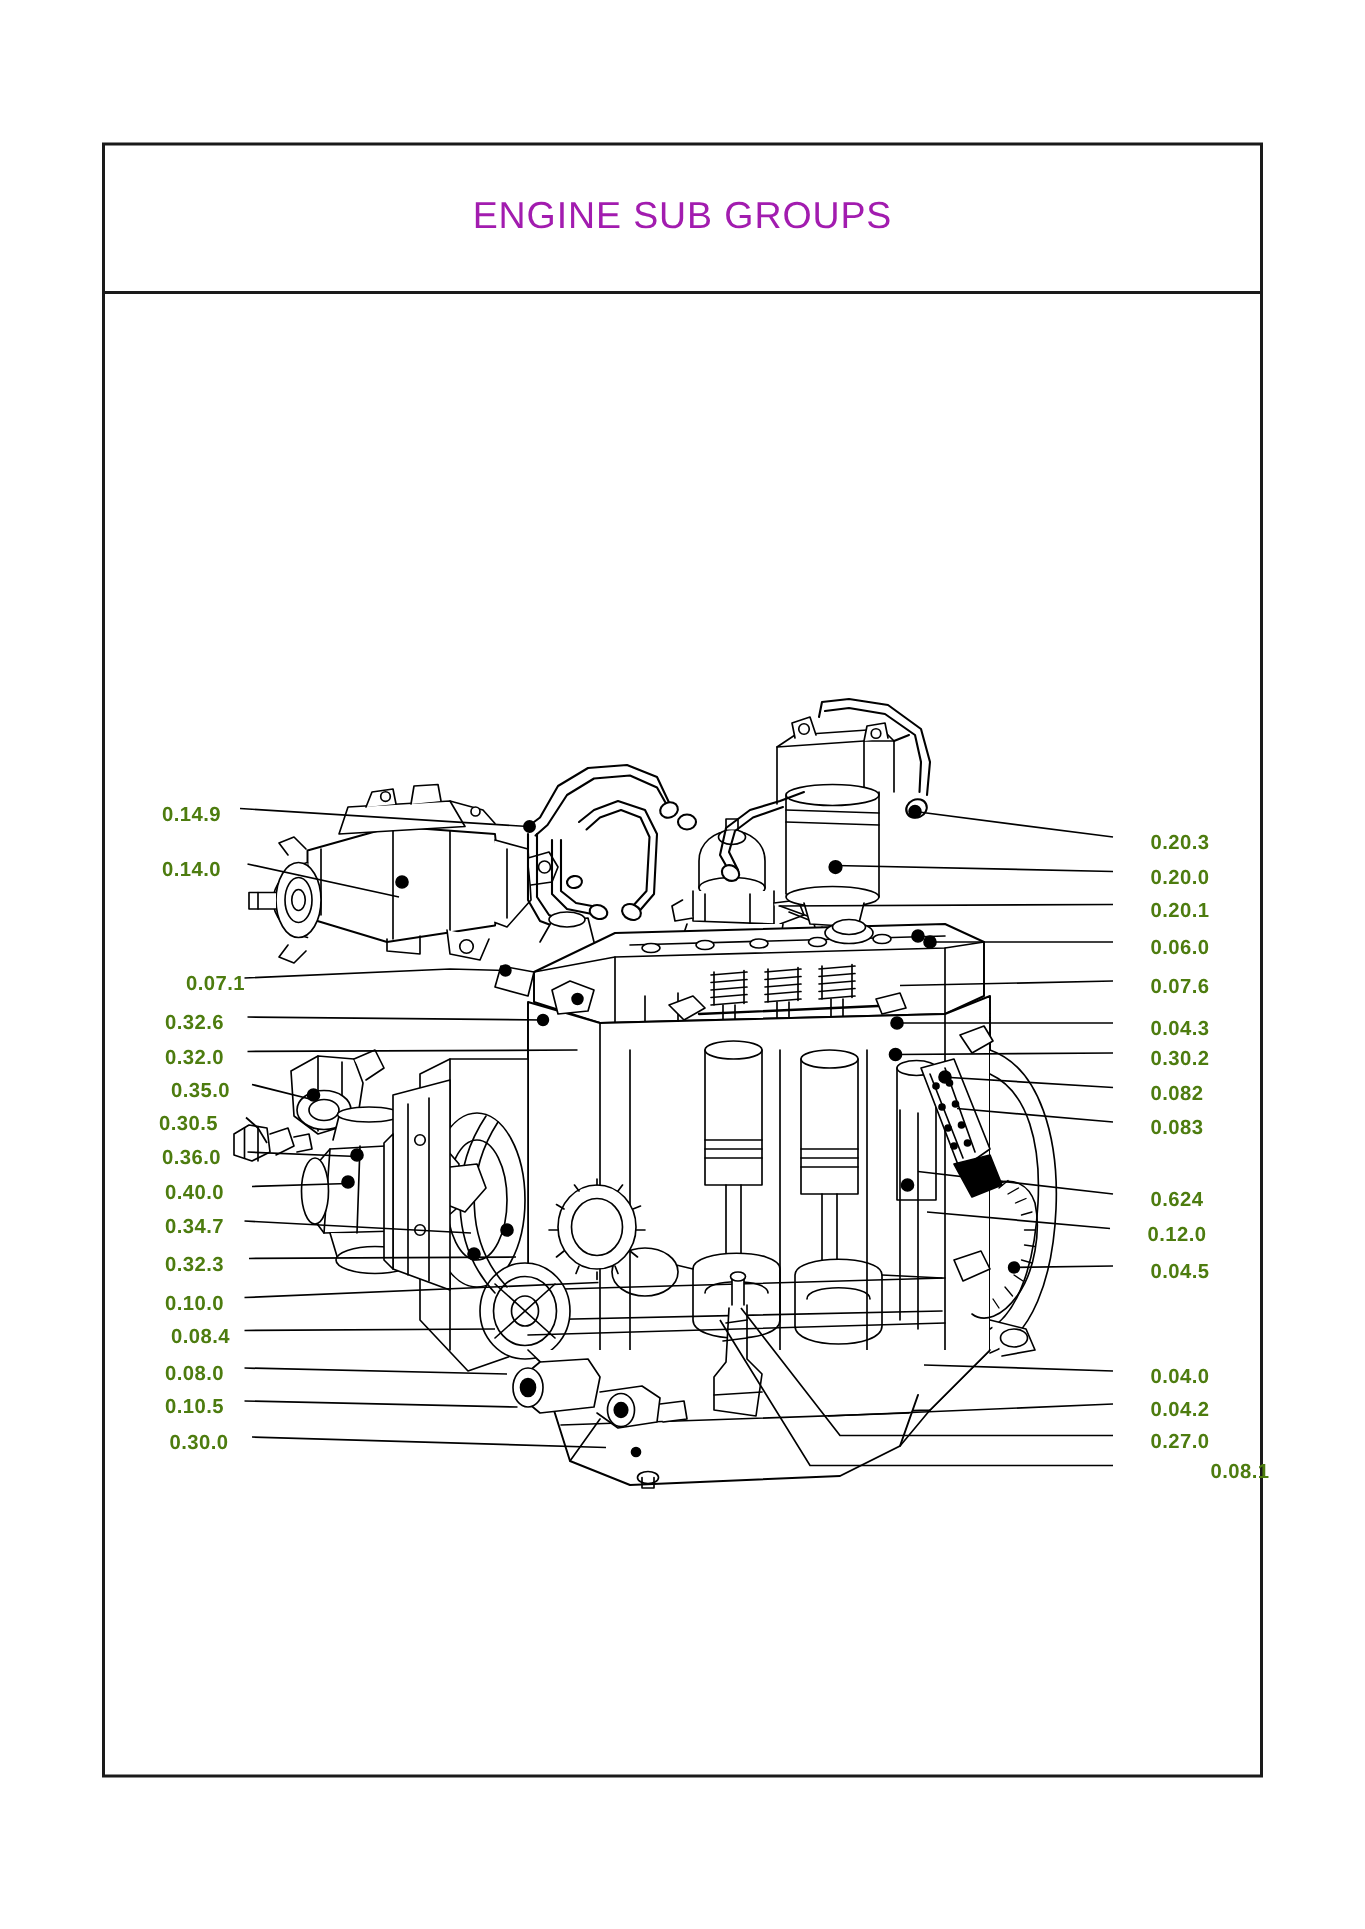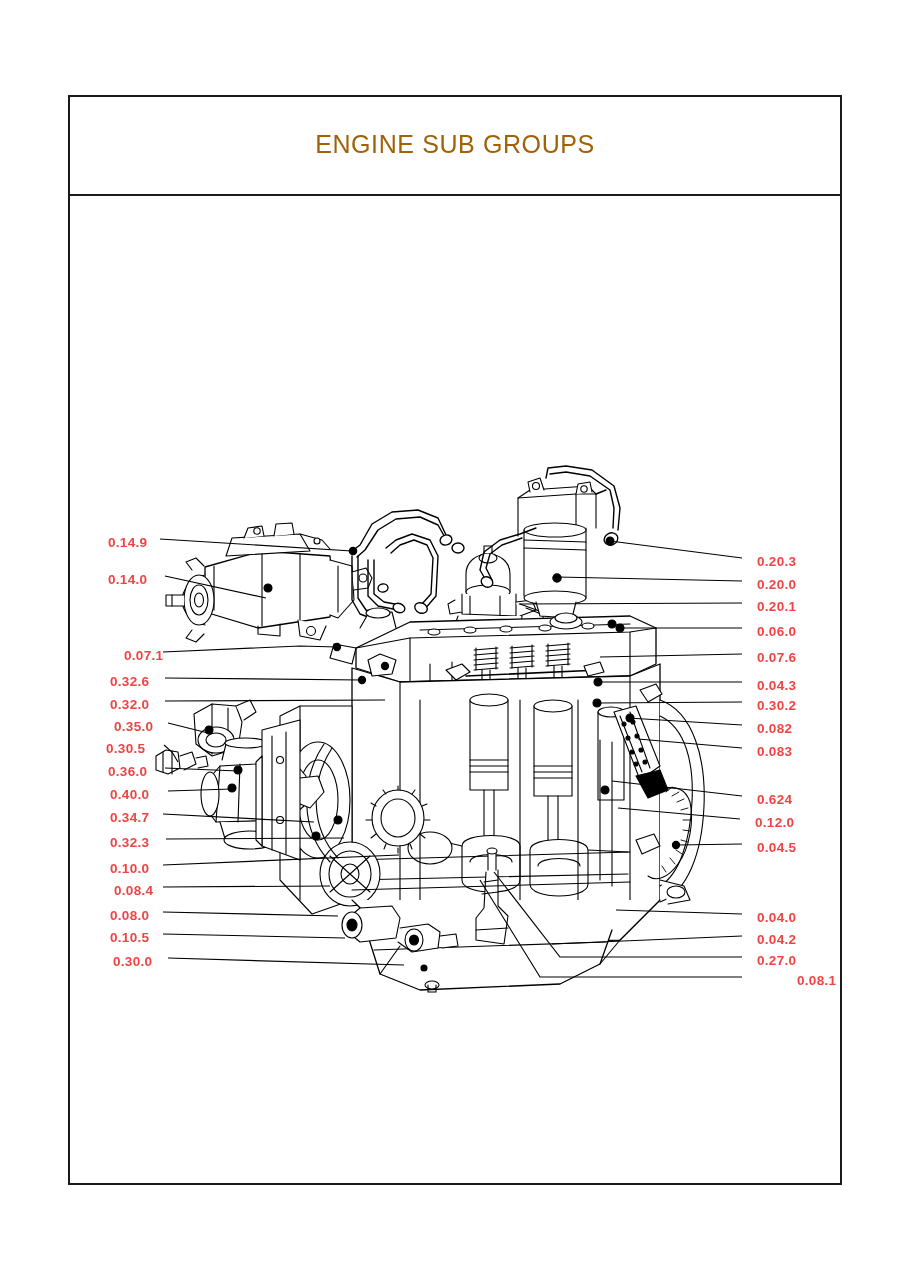--- a/index.html
+++ b/index.html
@@ -7,26 +7,26 @@
        font-family:"Liberation Sans",sans-serif;color:#000;}
 
   #page{position:absolute;inset:0;background:#fff;}
 
   
   .frame{position:absolute;left:68px;top:95px;width:774px;height:1090px;
          border:2px solid #1a1a1a;box-sizing:border-box;background:#fff;}
   .title-bar{position:absolute;left:68px;top:95px;width:774px;height:101px;
          border-bottom:2px solid #1a1a1a;box-sizing:border-box;
          display:flex;align-items:center;justify-content:center;}
-  .title-text{font-size:25px;letter-spacing:.6px;color:#a16207;white-space:nowrap;}
+  .title-text{font-size:25px;letter-spacing:.6px;color:#a21caf;white-space:nowrap;}
 
   
   .lbl{position:absolute;font-size:13.5px;font-weight:bold;letter-spacing:.3px;
-       color:#ef4444;white-space:nowrap;line-height:1;}
-  .lbl.right{text-align:left;}
+       color:#4d7c0f;white-space:nowrap;line-height:1;}
+  .lbl.right{text-align:left;margin-left:10px;}
 
   
   #art{position:absolute;left:0;top:0;width:910px;height:1286px;
        pointer-events:none;}
   #leaders{position:absolute;left:0;top:0;width:910px;height:1286px;}
 </style>
 </head>
 <body>
 
 <div id="page">

